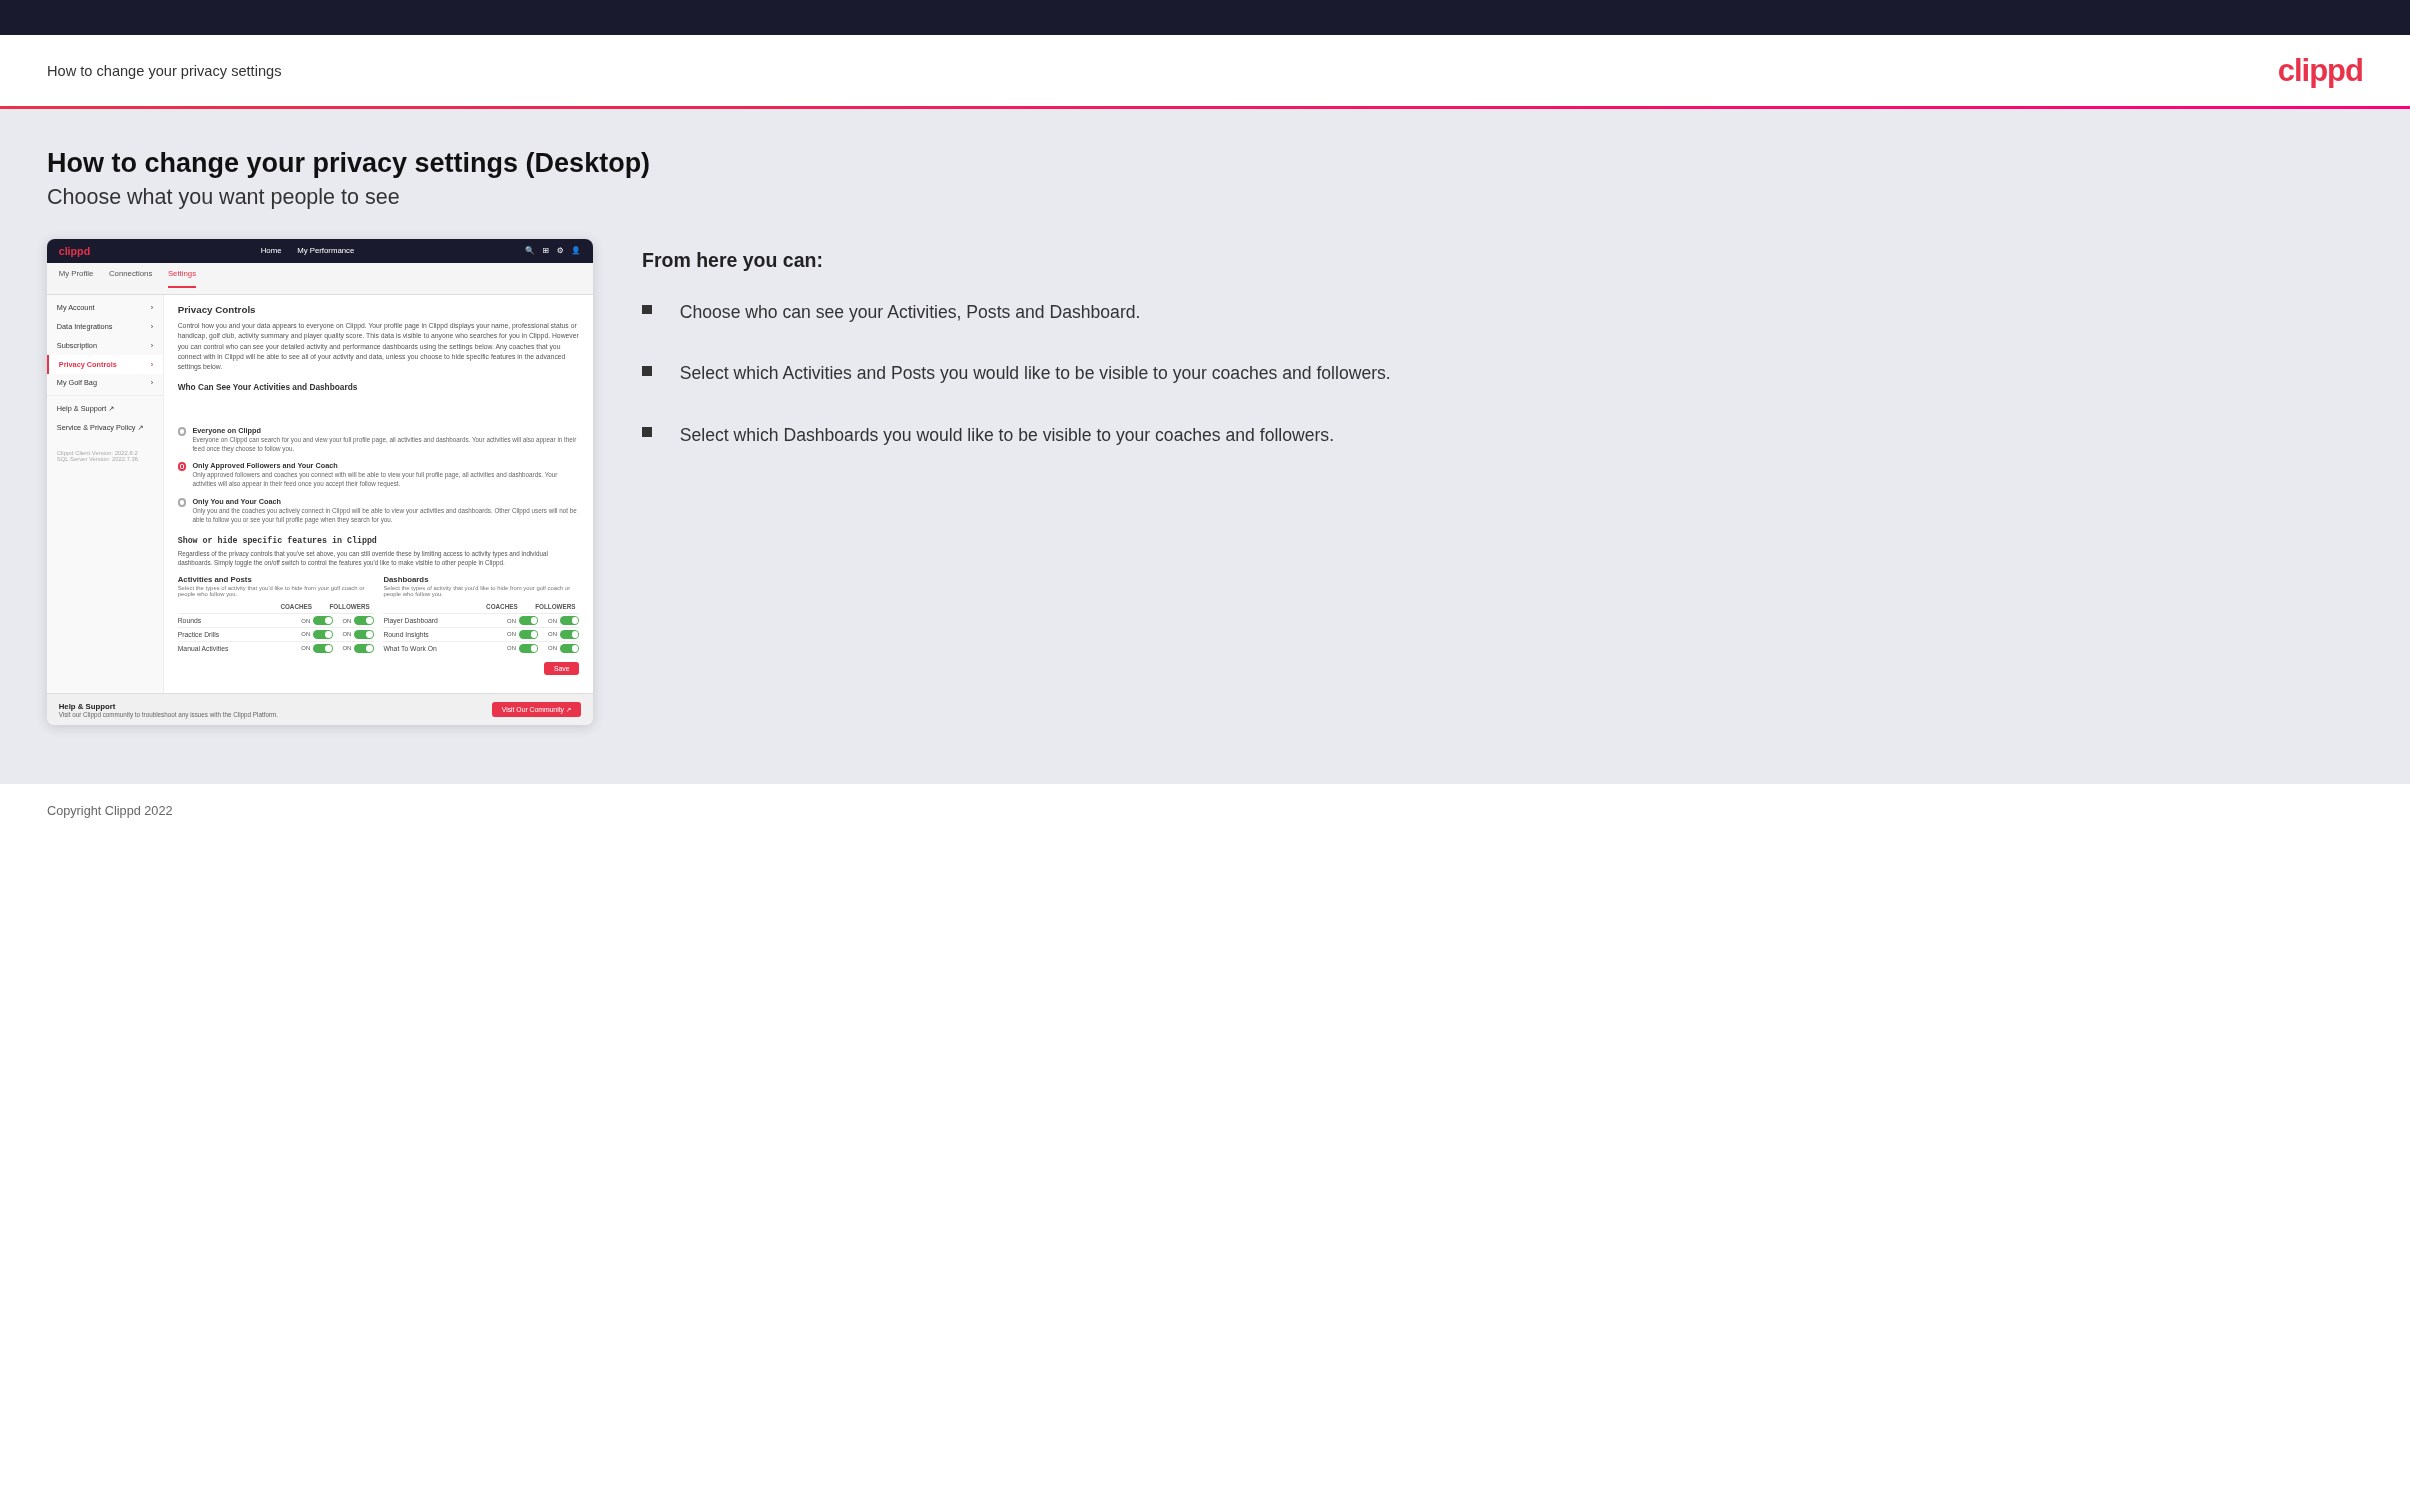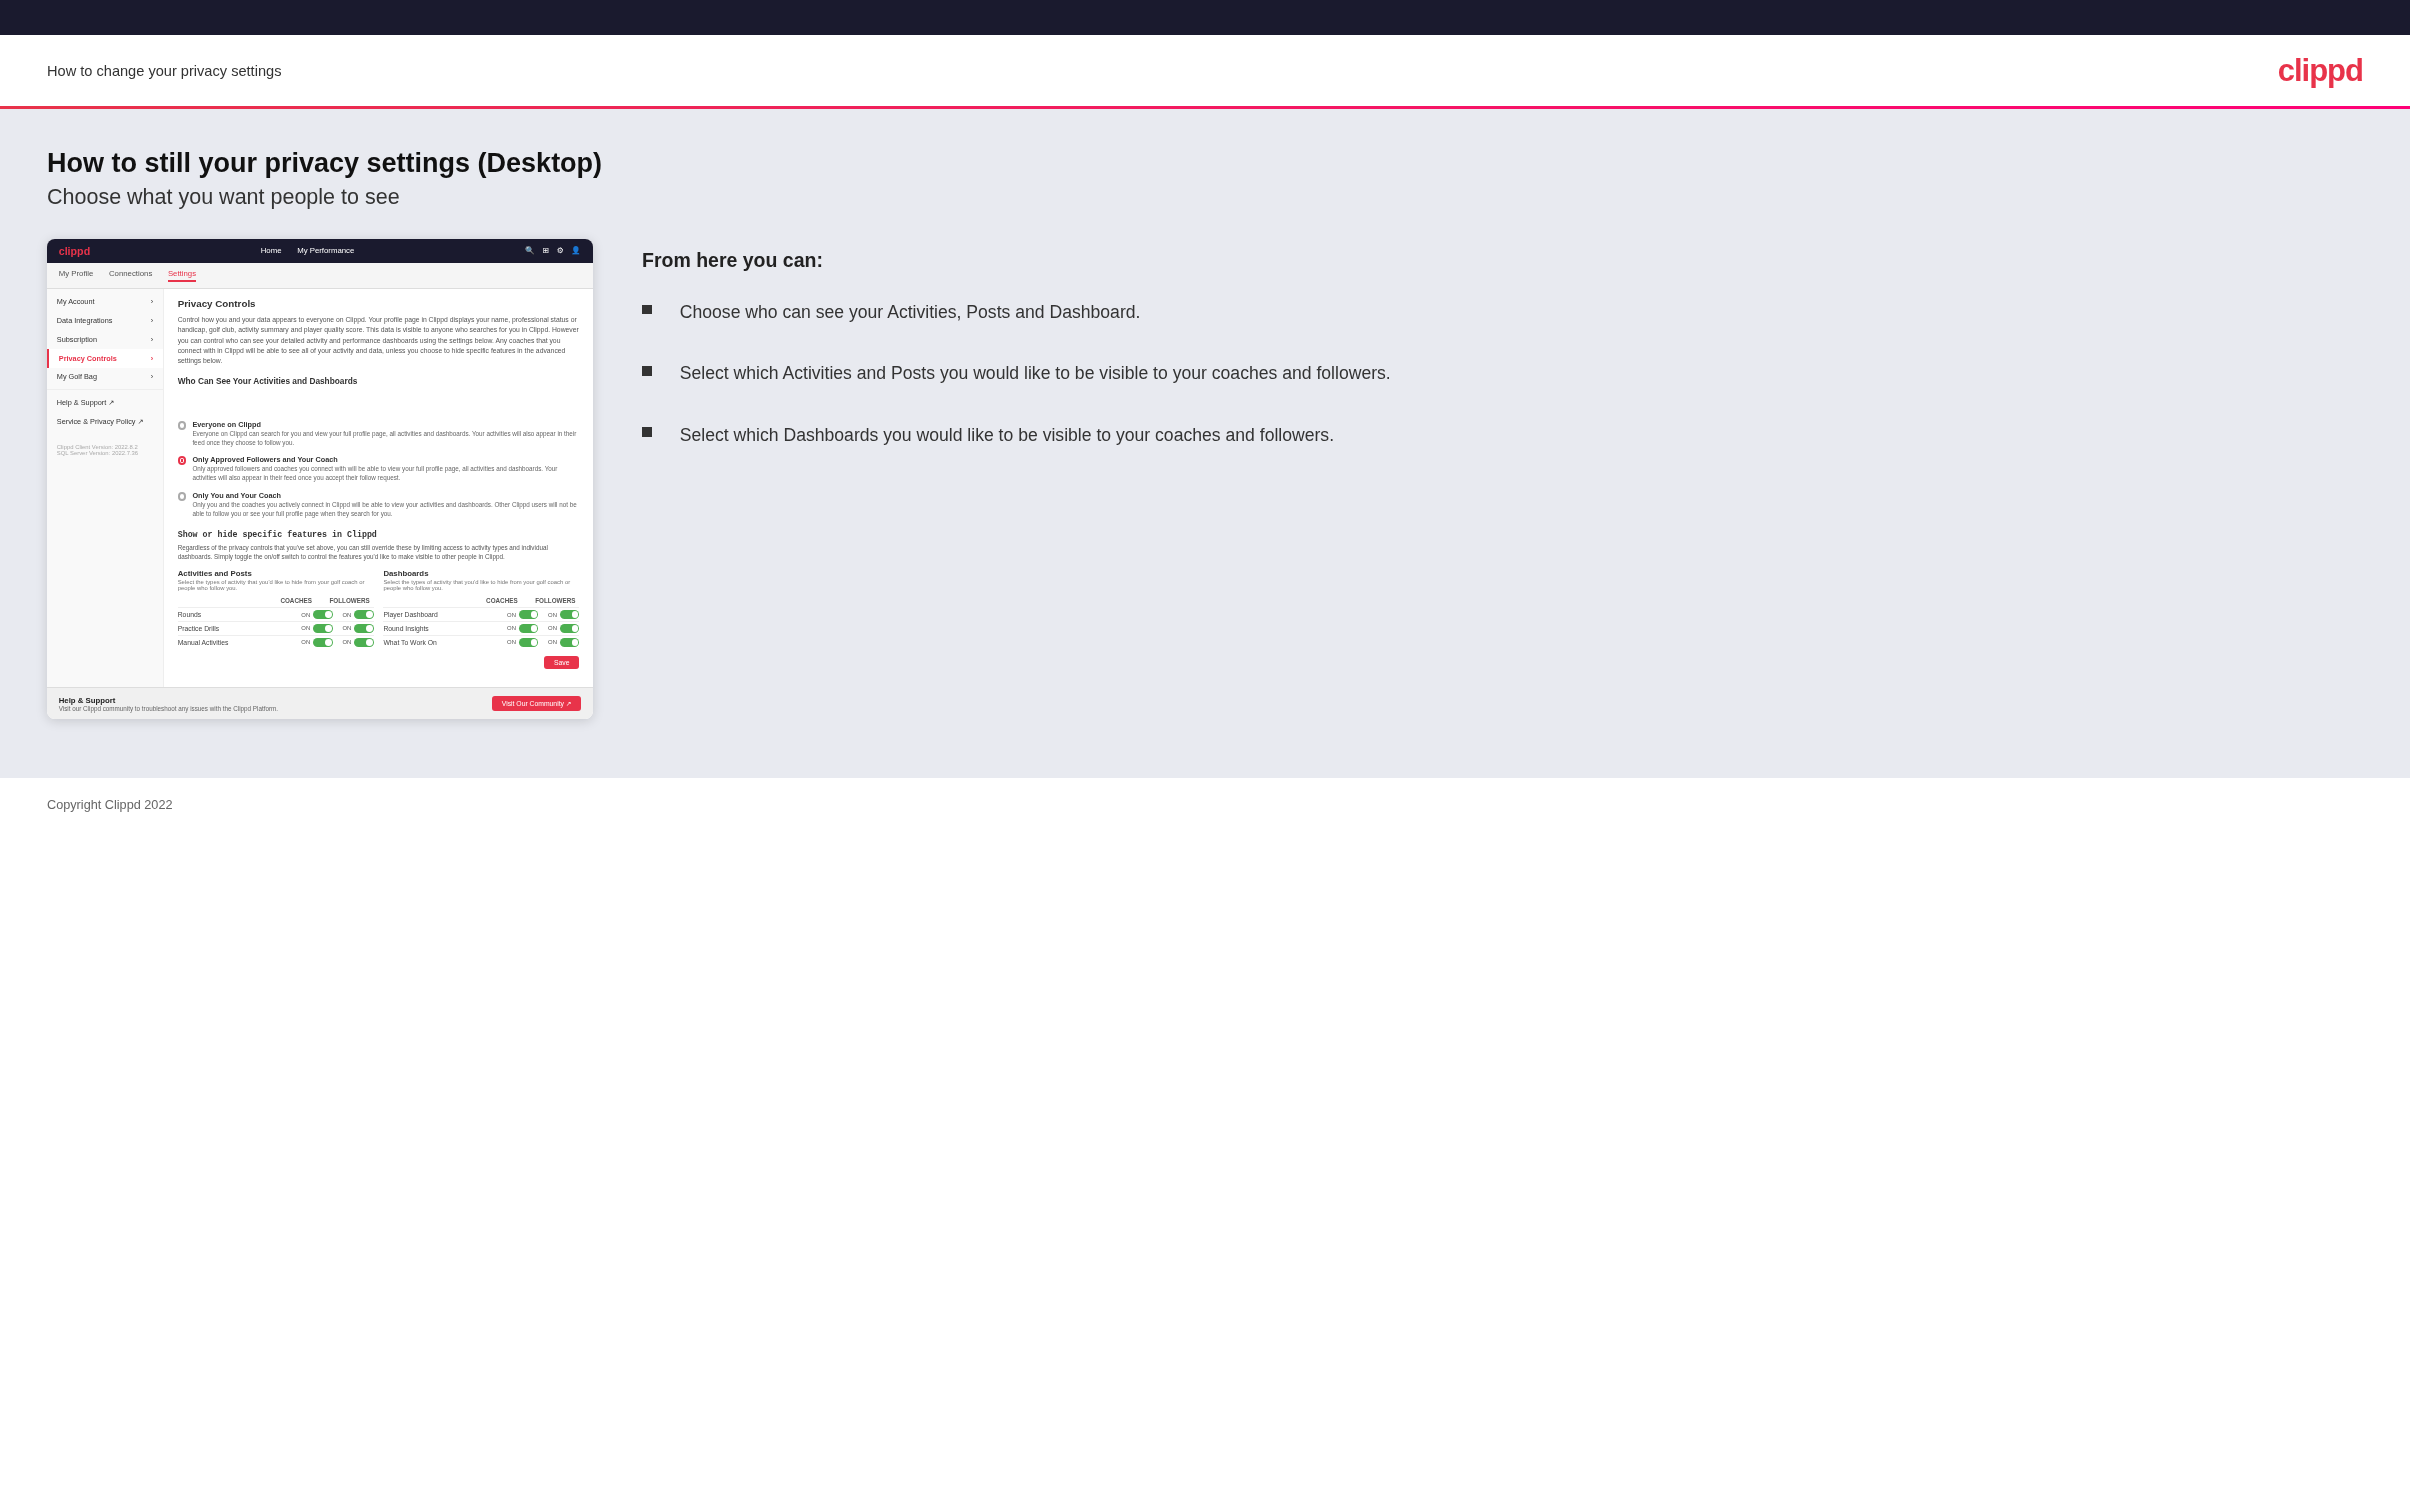--- a/index.html
+++ b/index.html
@@ -111,21 +111,21 @@
       display: flex;
       gap: 15.6px;
       border-bottom: 1px solid #ddd;
       font-size: 7.8px;
       color: #555;
     }
 
     .mock-tab-active {
       color: #e8334a;
       border-bottom: 2px solid #e8334a;
-      padding-bottom: 2px;
+      padding-bottom: 8px;
     }
 
     .mock-body {
       display: flex;
     }
 
     .mock-sidebar {
       width: 117px;
       background: #f9f9f9;
       border-right: 1px solid #eee;
@@ -427,21 +427,21 @@
 <div class="top-bar"></div>
 
 <div class="header">
   <span class="header-title">How to change your privacy settings</span>
   <span class="logo">clippd</span>
 </div>
 
 <div class="divider"></div>
 
 <div class="main-content">
-  <h1 class="page-heading">How to still your privacy settings (Desktop)</h1>
+  <h1 class="page-heading">How to change your privacy settings (Desktop)</h1>
   <p class="page-subheading">Choose what you want people to see</p>
 
   <div class="content-row">
 
     <div class="screenshot-container">
       <div class="mock-ui">
 
         <div class="mock-nav">
           <span class="mock-nav-logo">clippd</span>
           <div class="mock-nav-links">

